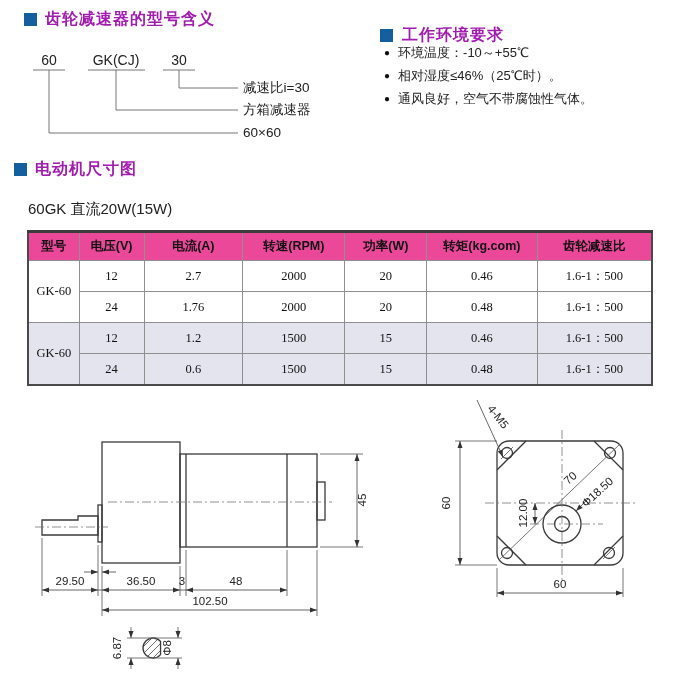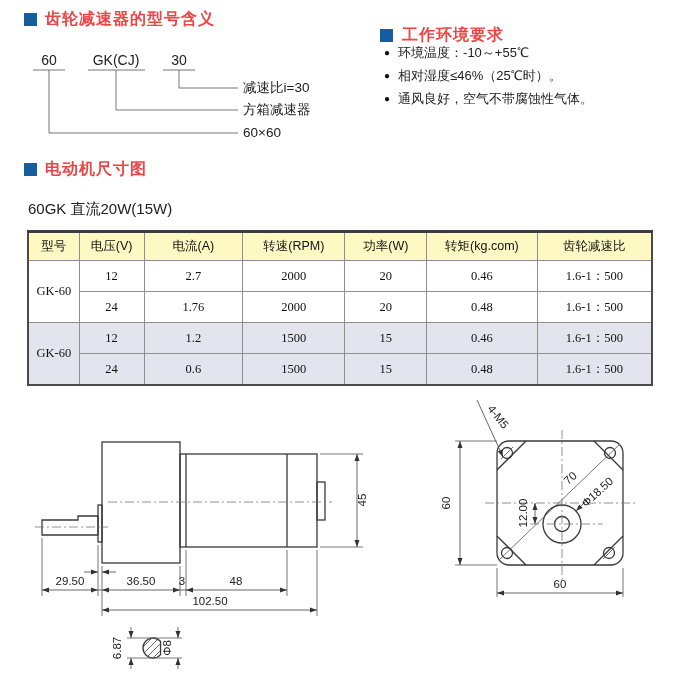--- a/index.html
+++ b/index.html
@@ -3,34 +3,34 @@
 <meta charset="utf-8">
 <style>
   html,body { margin:0; padding:0; background:#ffffff; }
   .page {
     position:relative; width:679px; height:677px; background:#ffffff;
     font-family:"Liberation Sans", sans-serif; color:#1a1a1a; overflow:hidden;
     border-right:1px solid #dcdcdc;
   }
   .sec-title {
     position:absolute; display:flex; align-items:center; gap:8px;
-    font-weight:bold; font-size:16px; color:#ef4444; letter-spacing:1px;padding-left:12px;
+    font-weight:bold; font-size:16px; color:#a21caf; letter-spacing:1px;padding-left:12px;
   }
   .sec-title .sq { width:13px; height:13px; background:#155f9e; flex:0 0 auto; }
   .env-list { position:absolute; left:384px; top:41px; margin:0; padding:0; list-style:none; font-size:13px; color:#222; }
   .env-list li { height:23px; display:flex; align-items:center; gap:8px; }
   .env-list .bullet { font-size:10px; color:#111; }
   .subtitle { position:absolute; left:28px; top:200px; font-size:15px; color:#222; }
   table.spec {
     position:absolute; left:27px; top:230px; width:626px;
     border-collapse:collapse; table-layout:fixed; font-size:12.5px; color:#111;
     border:2px solid #4a4a4a; border-top:3px solid #3c3c3c;
   }
   table.spec th, table.spec td { border:1px solid #8f8f8f; text-align:center; padding:0; }
-  table.spec th { height:27px; font-weight:normal; background:#fef9c3; }
+  table.spec th { height:27px; font-weight:bold; background:#ec4899; }
   table.spec td { height:30px; background:#ffffff;font-family:Liberation Serif, serif; }
   table.spec tr.alt td { background:#e4e4ee; }
   svg { position:absolute; }
   svg text { font-family:"Liberation Sans", sans-serif; fill:#222; }
   .outline { stroke:#3a3a3a; stroke-width:1.3; fill:none; }
   .thin    { stroke:#666; stroke-width:0.9; fill:none; }
   .dimline { stroke:#555; stroke-width:0.9; fill:none; }
   .cline   { stroke:#777; stroke-width:0.8; fill:none; stroke-dasharray:9 3 2 3; }
   .arrow   { fill:#333; stroke:none; }
   .dimtxt  { font-size:11.5px; }
@@ -75,21 +75,21 @@
     <li>
       <span class="bullet">●</span>
       <span>相对湿度≤46%（25℃时）。</span>
     </li>
     <li>
       <span class="bullet">●</span>
       <span>通风良好，空气不带腐蚀性气体。</span>
     </li>
   </ul>
 
-  <div class="sec-title" style="left:12px; top:159px;">
+  <div class="sec-title" style="left:2px; top:159px;">
     <span class="sq"></span>
     <span>电动机尺寸图</span>
   </div>
   <div class="subtitle">60GK  直流20W(15W)</div>
 
   <table class="spec">
     <colgroup>
       <col style="width:8.2%">
         <col style="width:10.4%">
         <col style="width:15.8%">

